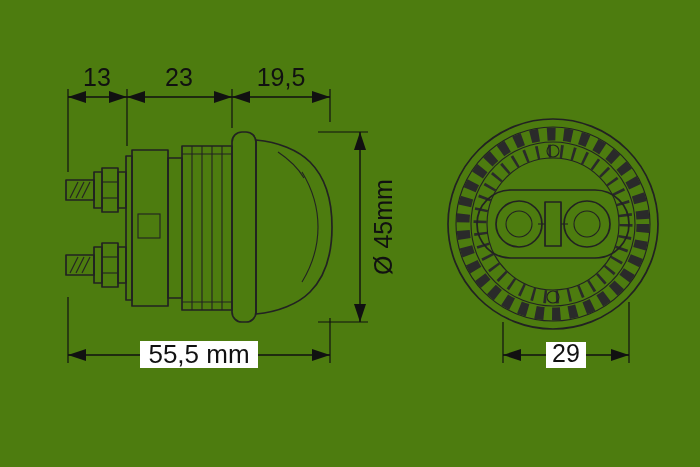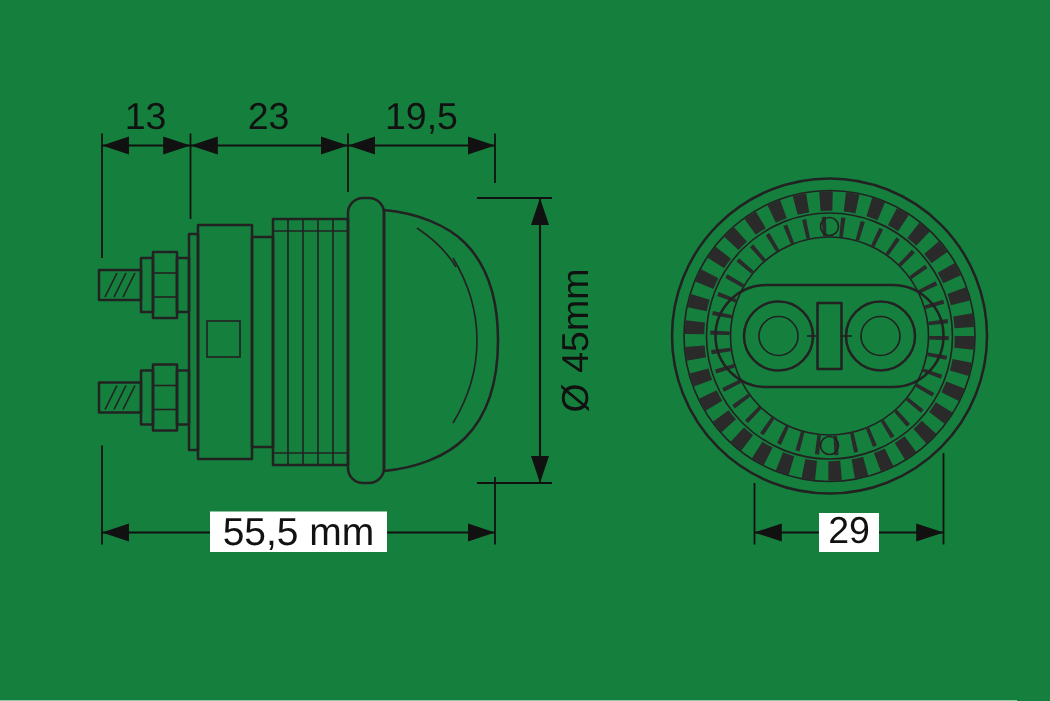--- a/index.html
+++ b/index.html
@@ -1,17 +1,17 @@
 <!DOCTYPE html>
 <html><head>
 <meta charset="utf-8">
 <style>
   html,body{margin:0;padding:0;background:#ffffff;}
   .canvas{
-    width:700px;height:467px;background:#15803d;position:relative;overflow:hidden;
+    width:700px;height:467px;background:#4d7c0f;position:relative;overflow:hidden;
     font-family:"Liberation Sans", sans-serif;
   }
   svg{display:block;}
   .outline{fill:none;stroke:#222222;stroke-width:1.7;stroke-linejoin:round;stroke-linecap:round;}
   .thin{fill:none;stroke:#222222;stroke-width:1.1;}
   .dim{fill:none;stroke:#111111;stroke-width:1.4;}
   .ext{fill:none;stroke:#111111;stroke-width:1.2;}
   .teeth{fill:none;stroke:#2a2a2a;}
   text{font-family:"Liberation Sans", sans-serif;fill:#111111;}
   .dimtext{font-size:25px;}

